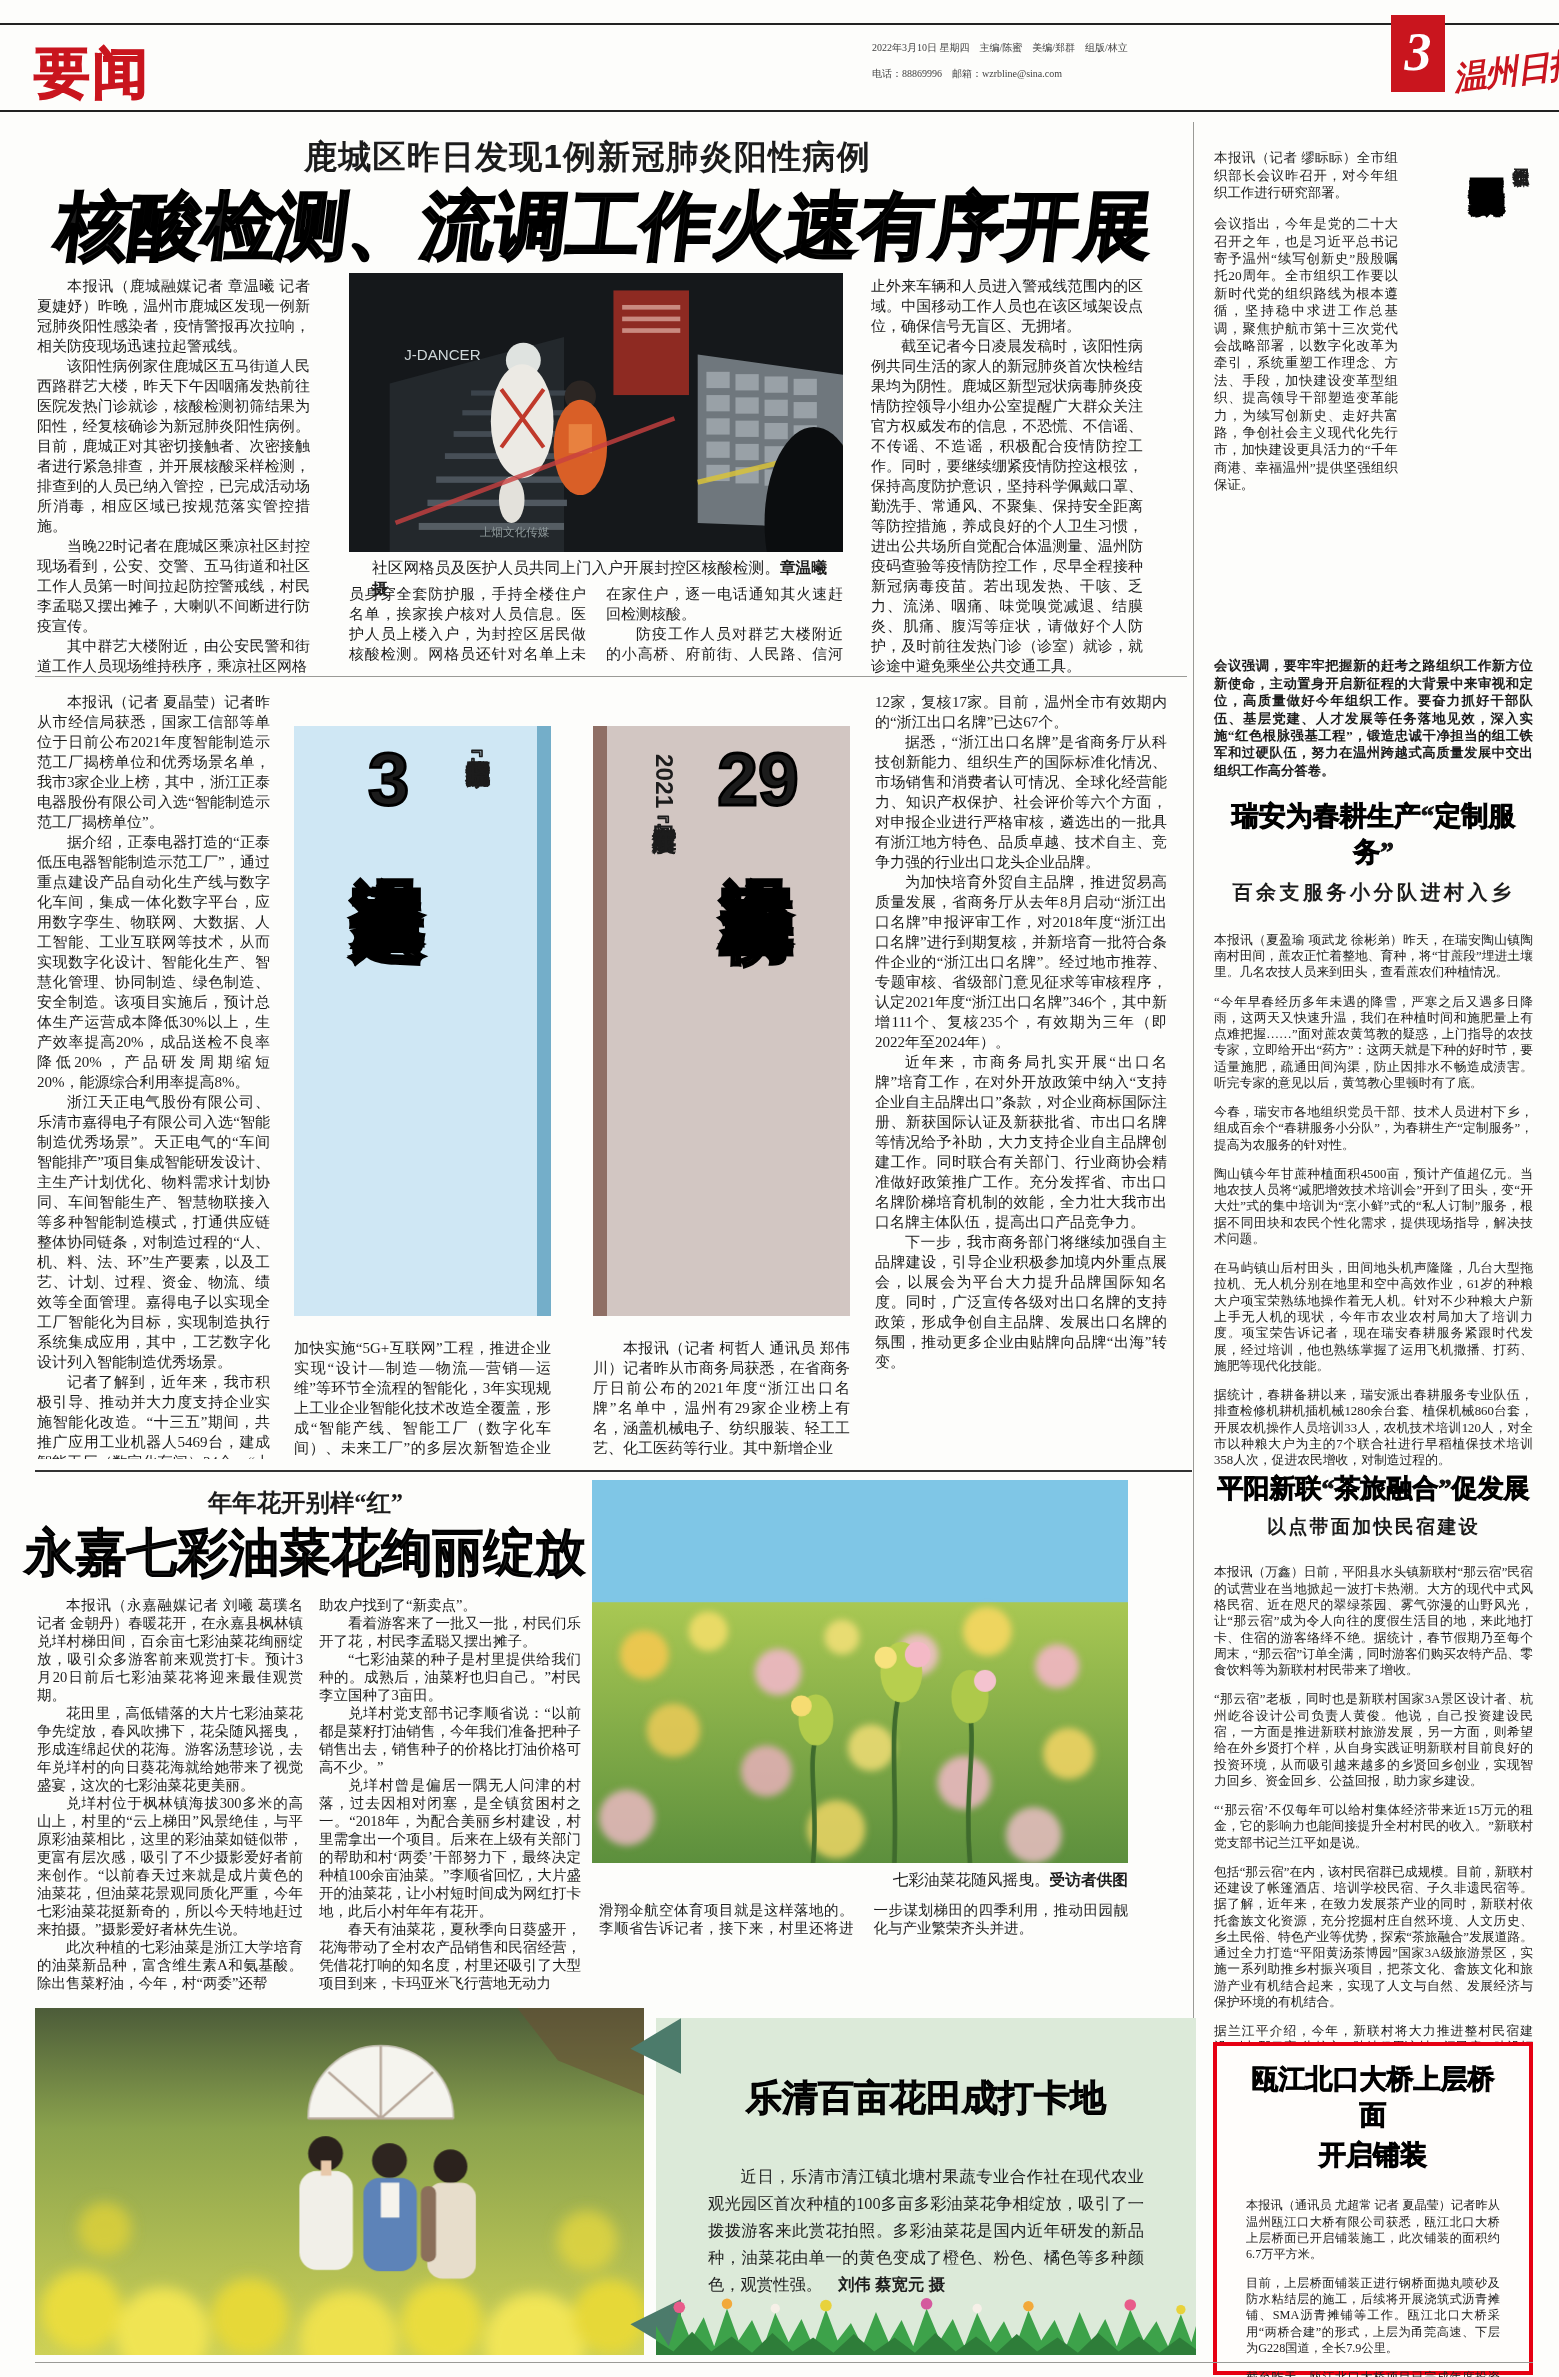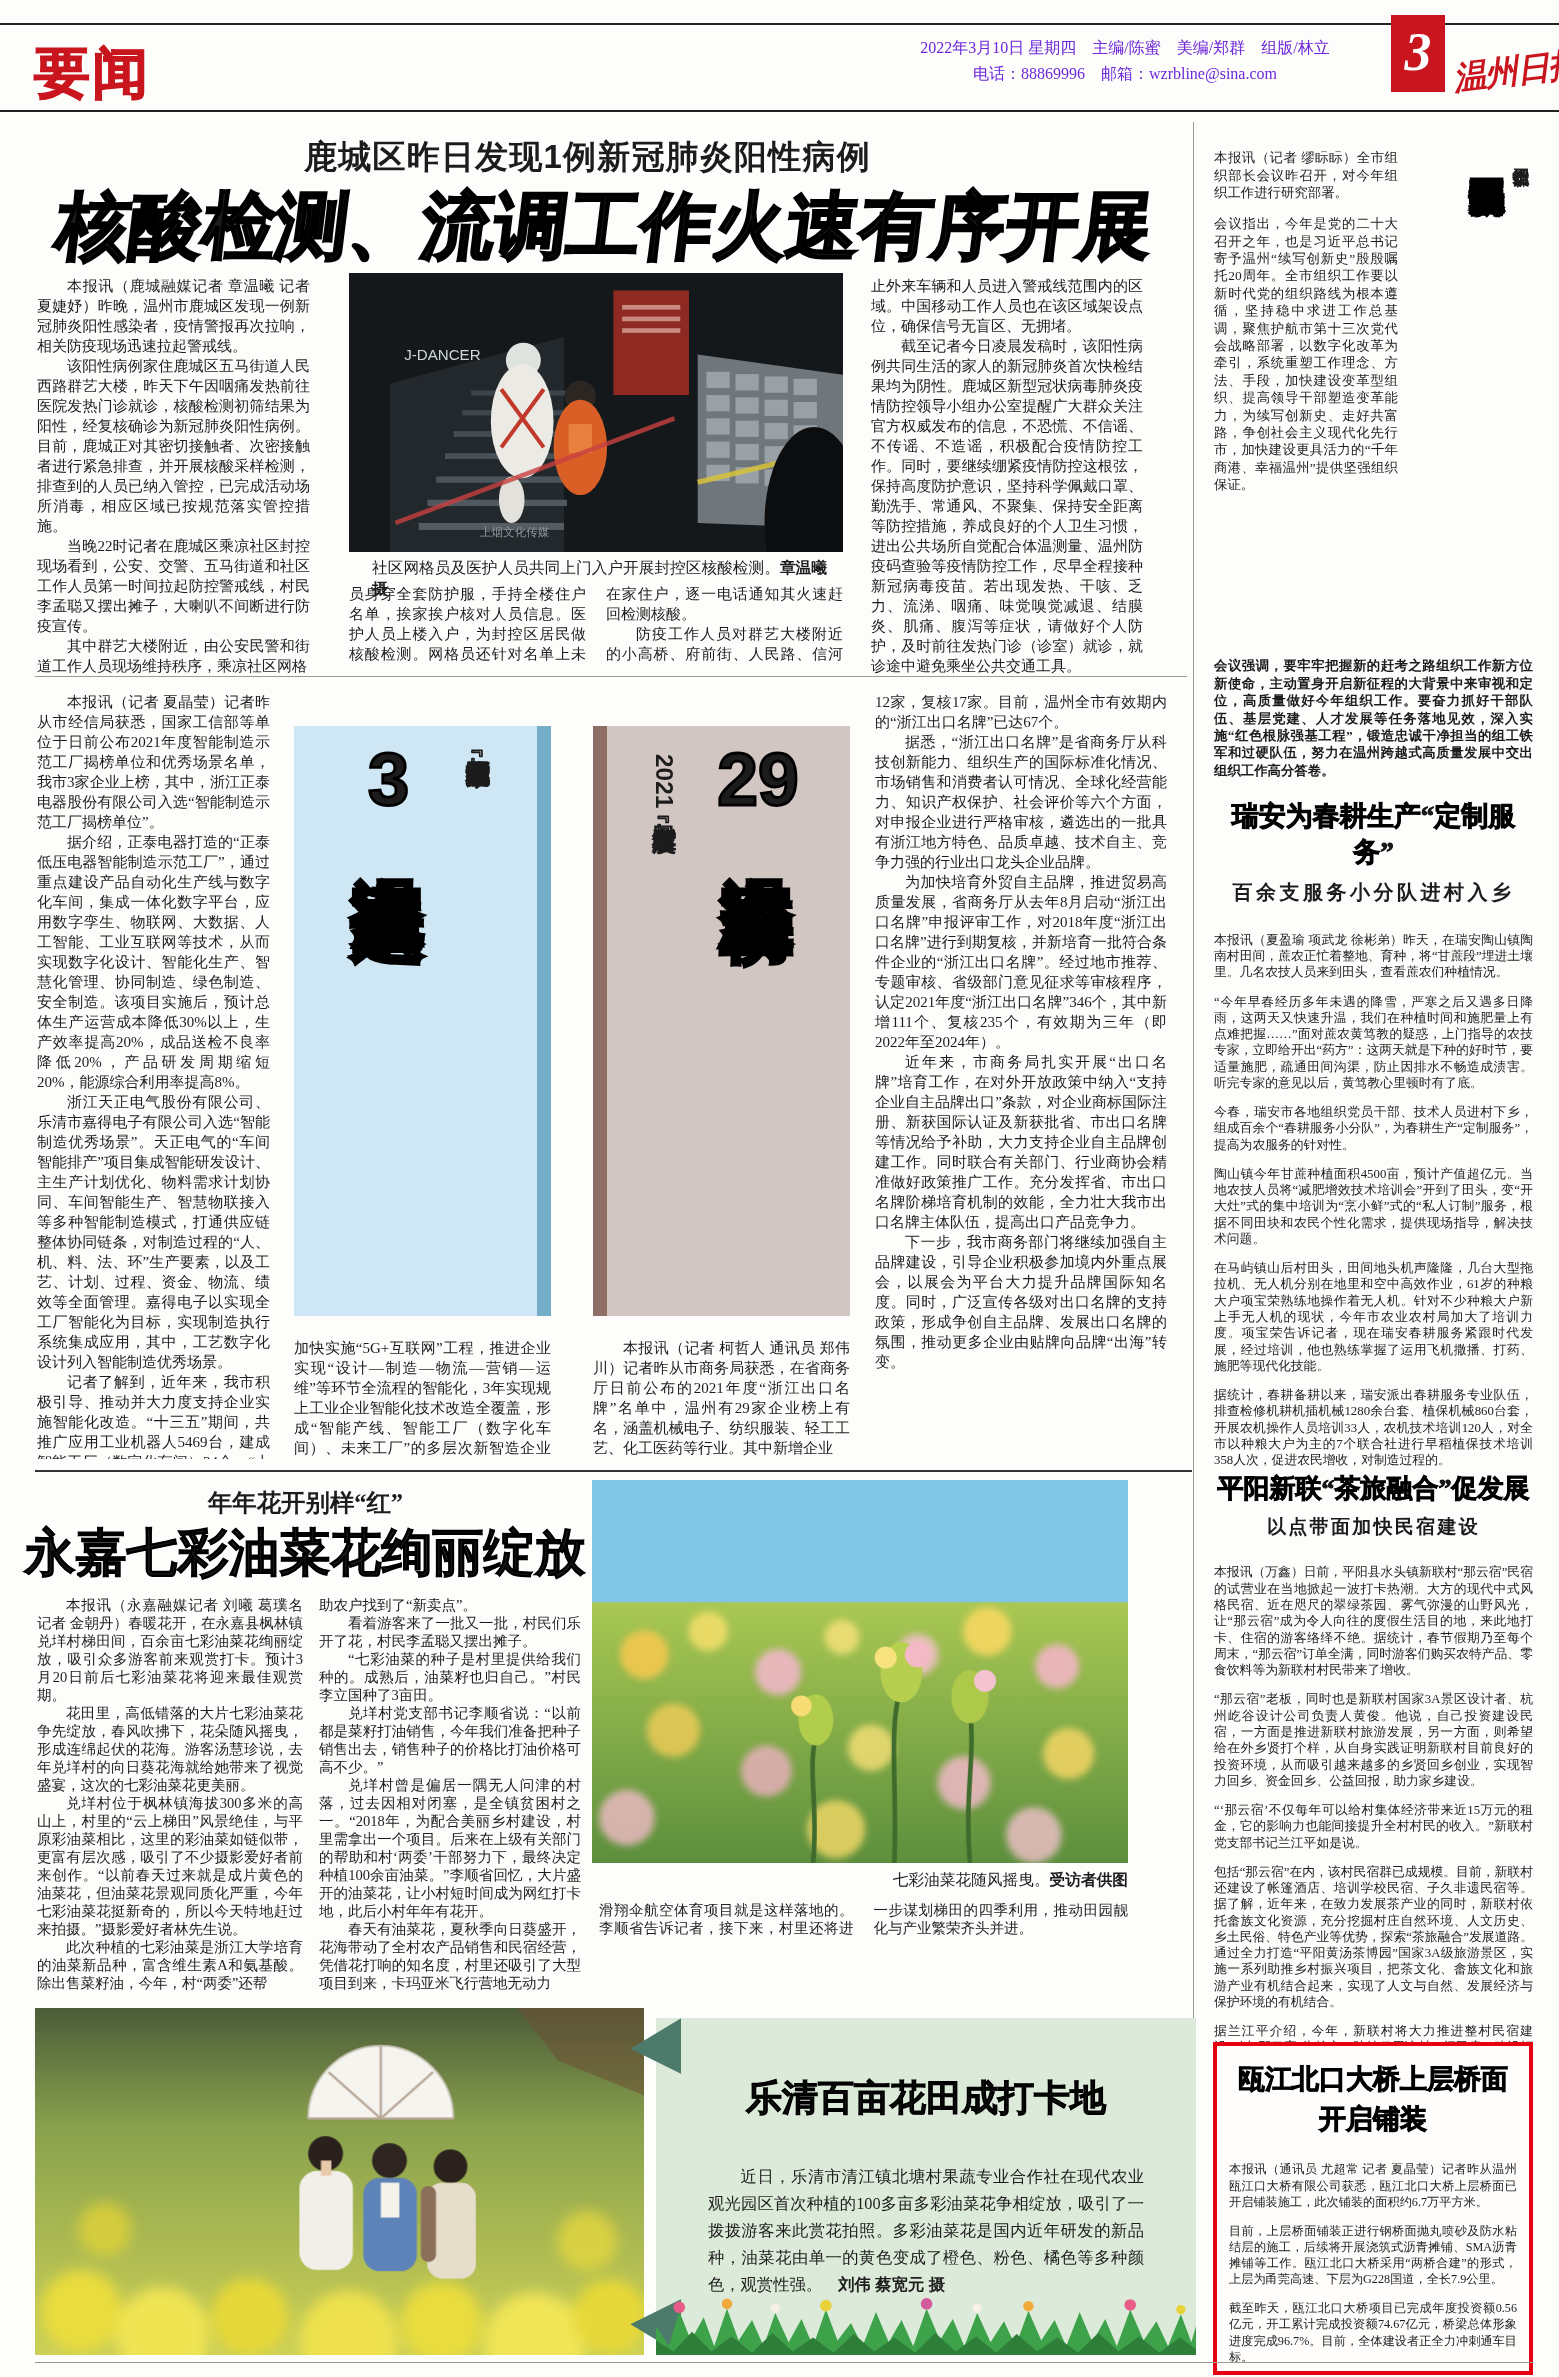--- a/index.html
+++ b/index.html
@@ -8,21 +8,21 @@
     --red:#c9151e;
     --ink:#1c1c1c;
   }
   html,body{margin:0;padding:0;background:#e8e8e4;}
   #page{position:relative;width:1559px;height:2377px;background:#fdfdfb;font-family:var(--serif);color:var(--ink);overflow:hidden;}
   .abs{position:absolute;}
   .rule{position:absolute;background:#222;}
   .rule.gray{background:#9a9a96;}
   
   .section-label{font-family:var(--sans);font-weight:900;color:var(--red);font-size:56px;letter-spacing:2.3px;-webkit-text-stroke:1.2px var(--red);}
-  .dateline{font-size:16px;line-height:25.6px;text-align:center;color:#6d28d9;}
+  .dateline{font-size:10px;line-height:25.6px;text-align:left;color:#404040;}
   .pageno-box{background:var(--red);color:#fff;text-align:center;font-family:var(--serif);font-style:italic;font-weight:bold;font-size:54px;line-height:74px;}
   .masthead{color:var(--red);font-family:var(--serif);font-weight:bold;font-style:italic;font-size:33px;letter-spacing:-1.2px;transform:rotate(-7deg);white-space:nowrap;}
   
   .col{font-size:15px;line-height:20px;text-align:justify;overflow:hidden;}
   .col p,.bodyblock p{margin:0;text-indent:2em;}
   p.cont{text-indent:0 !important;}
   .body-sm{font-size:13.4px;line-height:17.4px;text-align:justify;overflow:hidden;}
   .caption{font-size:15.7px;line-height:21px;}
   .caption .credit{font-weight:bold;font-family:var(--sans);}
   .twocol{column-count:2;column-gap:20px;}
@@ -209,21 +209,21 @@
     <div class="subhead" style="font-size:19px;margin-top:8.1px;letter-spacing:2.3px;">以点带面加快民宿建设</div>
     <div class="body-sm" style="margin-top:11.6px;height:494px;font-size:12.8px;line-height:16.3px;">
       <p>本报讯（万鑫）日前，平阳县水头镇新联村“那云宿”民宿的试营业在当地掀起一波打卡热潮。大方的现代中式风格民宿、近在咫尺的翠绿茶园、雾气弥漫的山野风光，让“那云宿”成为令人向往的度假生活目的地，来此地打卡、住宿的游客络绎不绝。据统计，春节假期乃至每个周末，“那云宿”订单全满，同时游客们购买农特产品、零食饮料等为新联村村民带来了增收。</p>
       <p>“那云宿”老板，同时也是新联村国家3A景区设计者、杭州屹谷设计公司负责人黄俊。他说，自己投资建设民宿，一方面是推进新联村旅游发展，另一方面，则希望给在外乡贤打个样，从自身实践证明新联村目前良好的投资环境，从而吸引越来越多的乡贤回乡创业，实现智力回乡、资金回乡、公益回报，助力家乡建设。</p>
       <p>“‘那云宿’不仅每年可以给村集体经济带来近15万元的租金，它的影响力也能间接提升全村村民的收入。”新联村党支部书记兰江平如是说。</p>
       <p>包括“那云宿”在内，该村民宿群已成规模。目前，新联村还建设了帐篷酒店、培训学校民宿、子久非遗民宿等。据了解，近年来，在致力发展茶产业的同时，新联村依托畲族文化资源，充分挖掘村庄自然环境、人文历史、乡土民俗、特色产业等优势，探索“茶旅融合”发展道路。通过全力打造“平阳黄汤茶博园”国家3A级旅游景区，实施一系列助推乡村振兴项目，把茶文化、畲族文化和旅游产业有机结合起来，实现了人文与自然、发展经济与保护环境的有机结合。</p>
       <p>据兰江平介绍，今年，新联村将大力推进整村民宿建设，以“那云宿”为核心，陆续租用该村55间民房，建设打造特色民宿及配套设施，继续阔步走文旅、茶旅道路。</p>
     </div>
   </div>
 
-  <div class="abs boxed" style="left:1213px;top:2042px;width:320px;height:333px;border:4.1px solid #e60012;background:#fffdfb;padding:15px 12px;">
+  <div class="abs boxed" style="left:1213px;top:2042px;width:320px;height:333px;border:4.1px solid #e60012;background:#fffdfb;padding:15px 29px;">
     <div class="serif-headline" style="font-size:27px;">瓯江北口大桥上层桥面</div>
     <div class="serif-headline" style="font-size:27px;margin-top:3.5px;">开启铺装</div>
     <div class="body-sm" style="margin-top:12.8px;height:221px;font-size:12.2px;line-height:16.3px;">
       <p>本报讯（通讯员 尤超常 记者 夏晶莹）记者昨从温州瓯江口大桥有限公司获悉，瓯江北口大桥上层桥面已开启铺装施工，此次铺装的面积约6.7万平方米。</p>
       <p>目前，上层桥面铺装正进行钢桥面抛丸喷砂及防水粘结层的施工，后续将开展浇筑式沥青摊铺、SMA沥青摊铺等工作。瓯江北口大桥采用“两桥合建”的形式，上层为甬莞高速、下层为G228国道，全长7.9公里。</p>
       <p>截至昨天，瓯江北口大桥项目已完成年度投资额0.56亿元，开工累计完成投资额74.67亿元，桥梁总体形象进度完成96.7%。目前，全体建设者正全力冲刺通车目标。</p>
     </div>
   </div>
 
   <div class="rule" style="left:35px;top:1470px;width:1157px;height:1.7px;background:#333;"></div>

